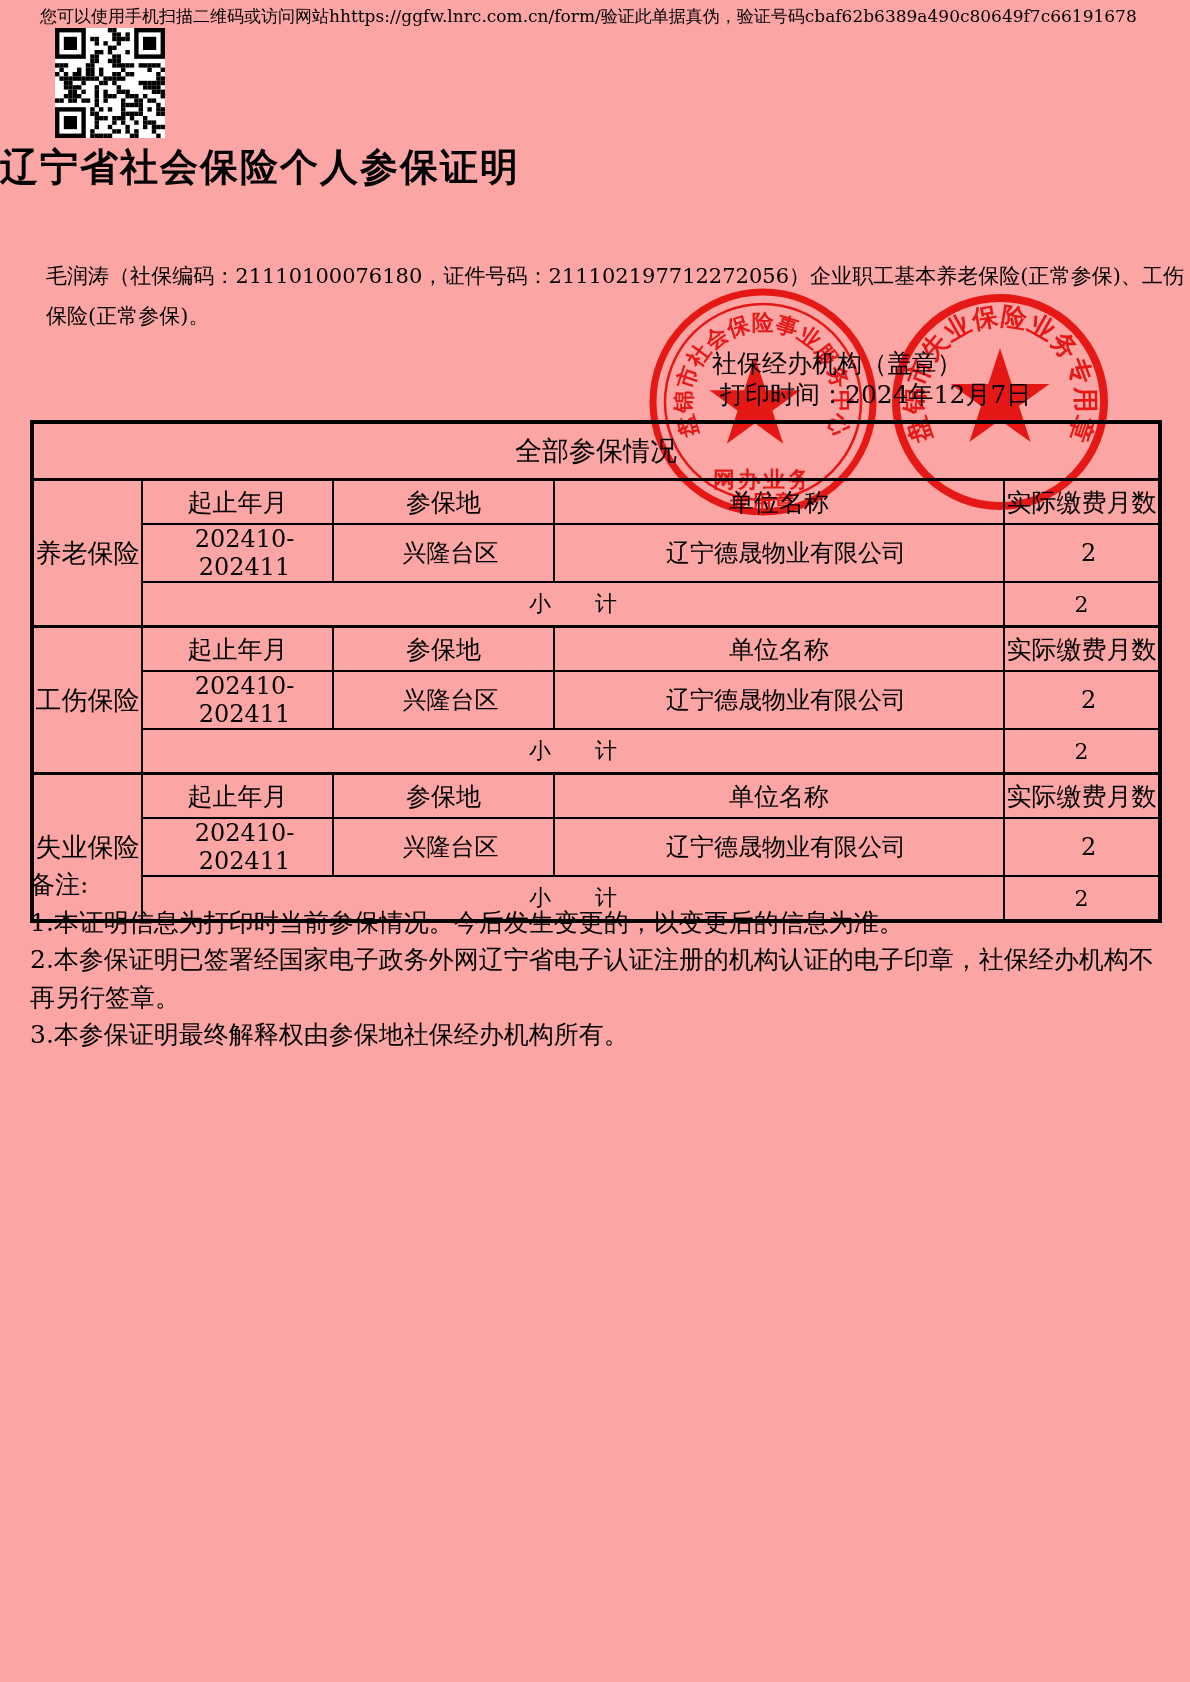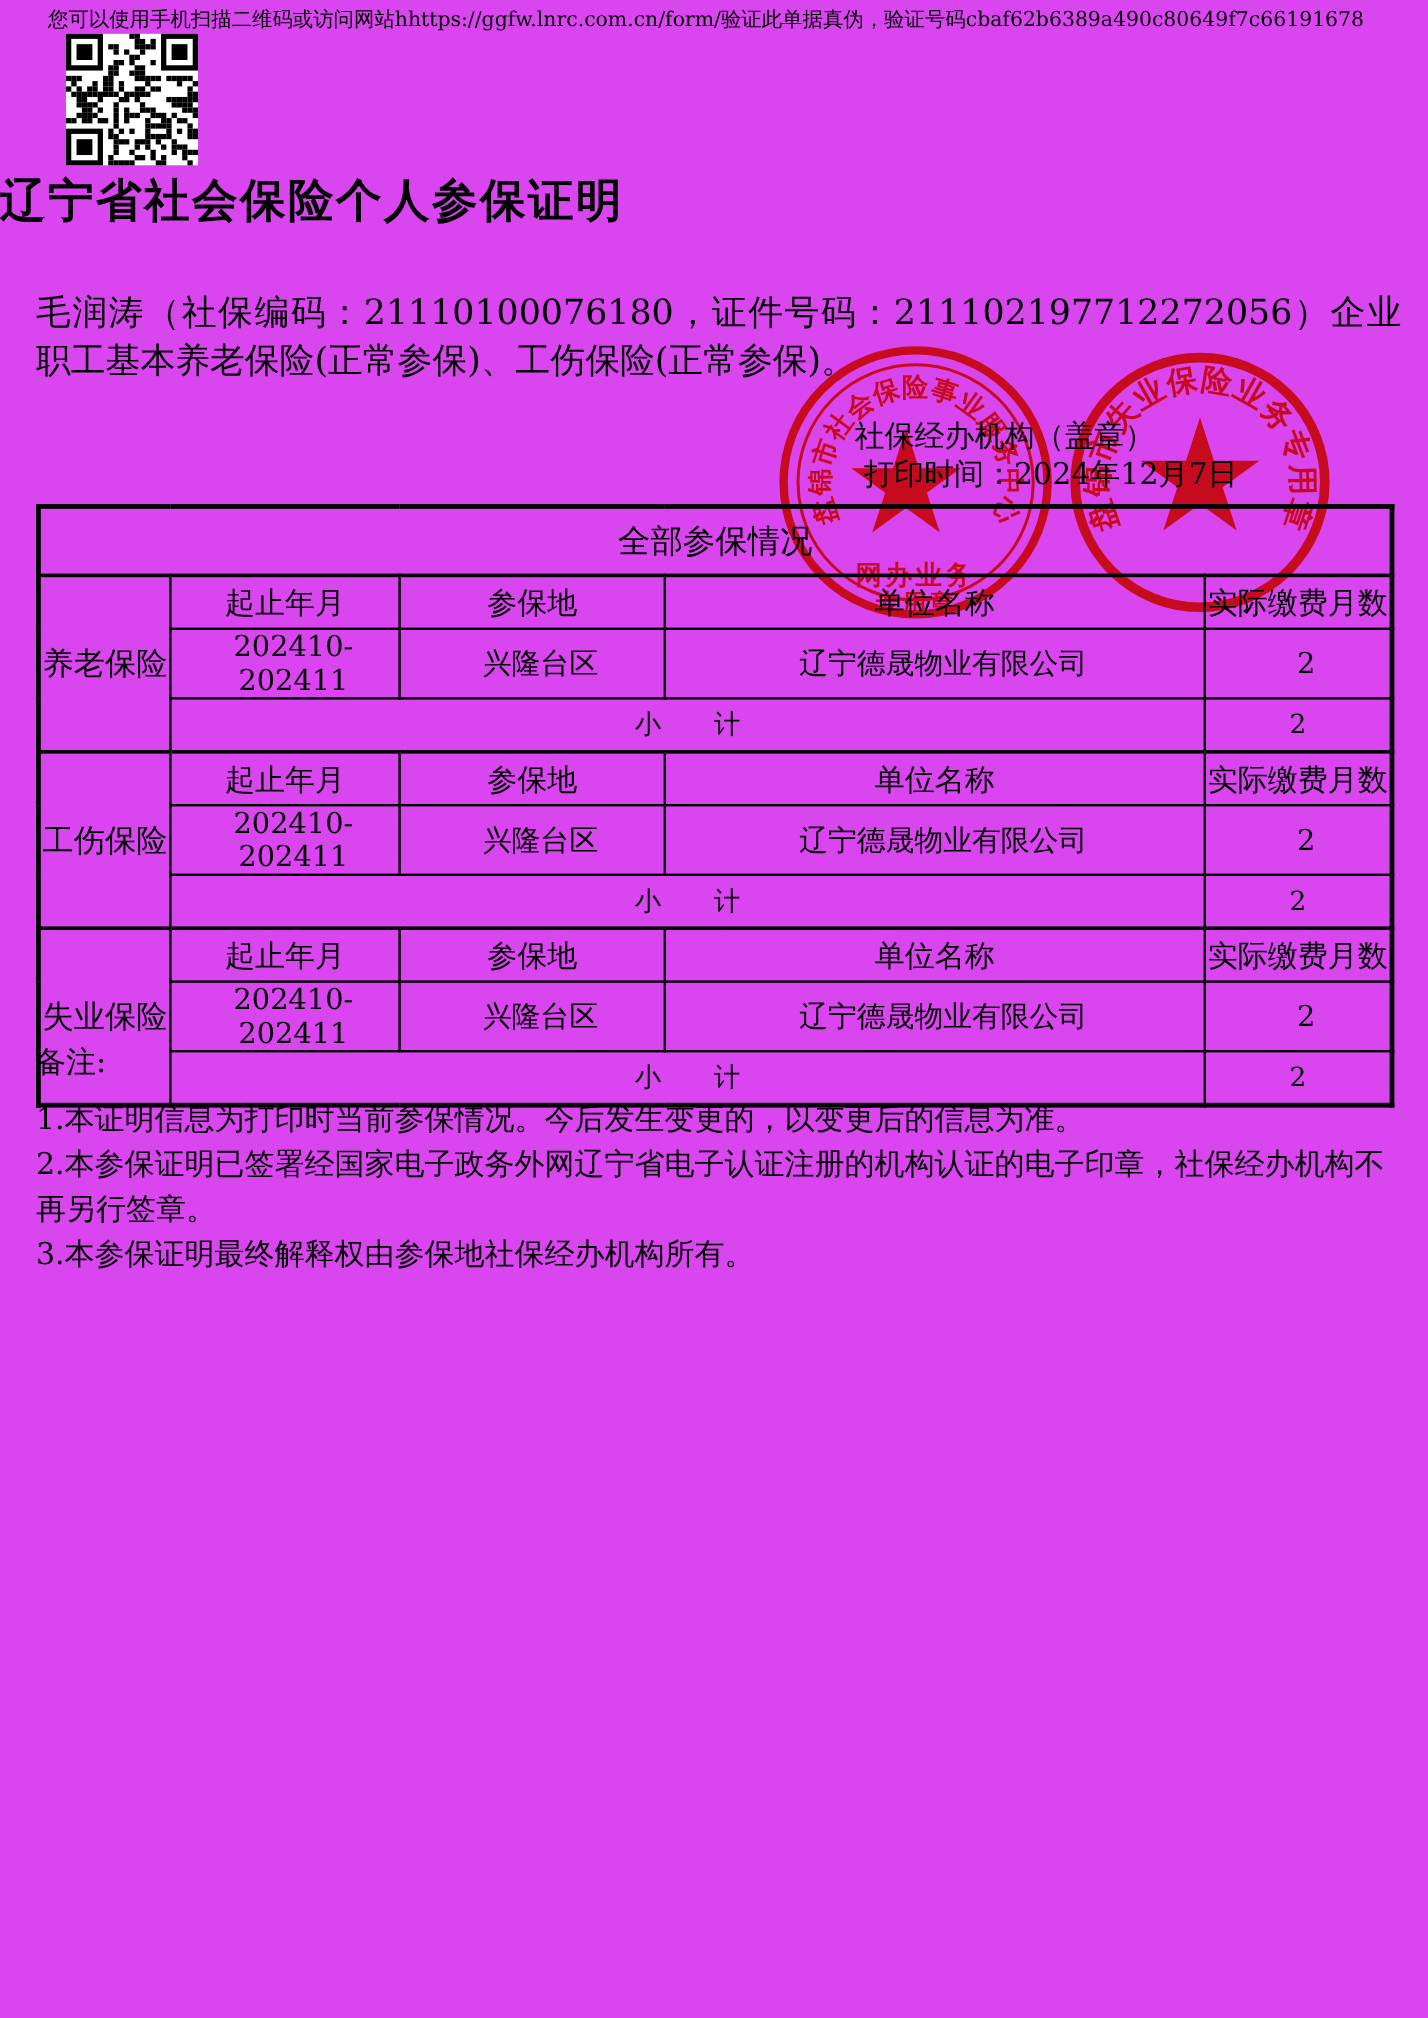--- a/index.html
+++ b/index.html
@@ -1,43 +1,43 @@
 <!DOCTYPE html>
 <html style="--seal-color: #e8120c;"><head>
 <meta charset="utf-8">
 <style>
   :root{ --seal-color:#e8120c; }
   html,body{ margin:0; padding:0; background:#ffffff; }
   .page{
-    position:relative; width:1190px; height:1682px; background:#d946ef;
+    position:relative; width:1190px; height:1682px; background:#fca5a5;
     font-family:"DejaVu Serif","Liberation Serif",serif; color:#000; overflow:hidden;
   }
   .top-note{ position:absolute; left:40px; top:5px; font-size:17px; white-space:nowrap; }
   .qr{ position:absolute; left:55px; top:28px; width:110px; height:110px; }
   .title{ position:absolute; left:0; top:142px; width:1120px; margin:0;
           text-align:left; font-size:38px; font-weight:600; letter-spacing:2px; }
-  .intro{ position:absolute; left:30px; top:240px; width:1138px; margin:0;
-          font-size:29px; line-height:40px; text-align:justify; }
+  .intro{ position:absolute; left:30px; top:240px; width:1138px; margin:16px;
+          font-size:21px; line-height:40px; text-align:justify; }
   .stamp-block{ position:absolute; left:712px; top:348px; font-size:25px; line-height:31px; }
   .stamp-block .print-time{ margin-left:8px; }
 
   table.grid{ position:absolute; left:30px; top:420px; width:1128px;
               border-collapse:collapse; table-layout:fixed; border:4px solid #000; }
   .grid td,.grid th{ border:2px solid #000; text-align:center; vertical-align:middle;
                      font-weight:normal; padding:0; overflow:hidden; }
   .caption-row td{ height:54px; font-size:27px; border-bottom:3px solid #000; }
   .grid tr.rrow td,.grid tr.rrow th{ height:42px;text-align:center; }
   .group-start th,.group-start td{ border-top:3px solid #000; }
   .gtype{ font-size:26px; }
   .grid th{ font-size:25px; }
   .grid td.cell{ font-size:24px;padding-left:14px; }
   .subtotal td{ font-size:22px; border-top:2.5px solid #000; }
 
   .notes{ position:absolute; left:30px; top:866px; width:1140px; font-size:25px; line-height:37.5px; }
-  .notes .nlabel{ margin-bottom:10px; }
+  .notes .nlabel{ }
 
   .seals{ position:absolute; left:560px; top:258px; width:580px; height:272px;
           mix-blend-mode:multiply; opacity:.92; pointer-events:none; }
   .seal-stroke{ fill:none; stroke:var(--seal-color); }
   .seal-fill{ fill:var(--seal-color); }
   .seal-text{ fill:var(--seal-color); font-family:"DejaVu Serif","Liberation Serif",serif; font-weight:bold; }
 </style>
 </head>
 <body>
 

